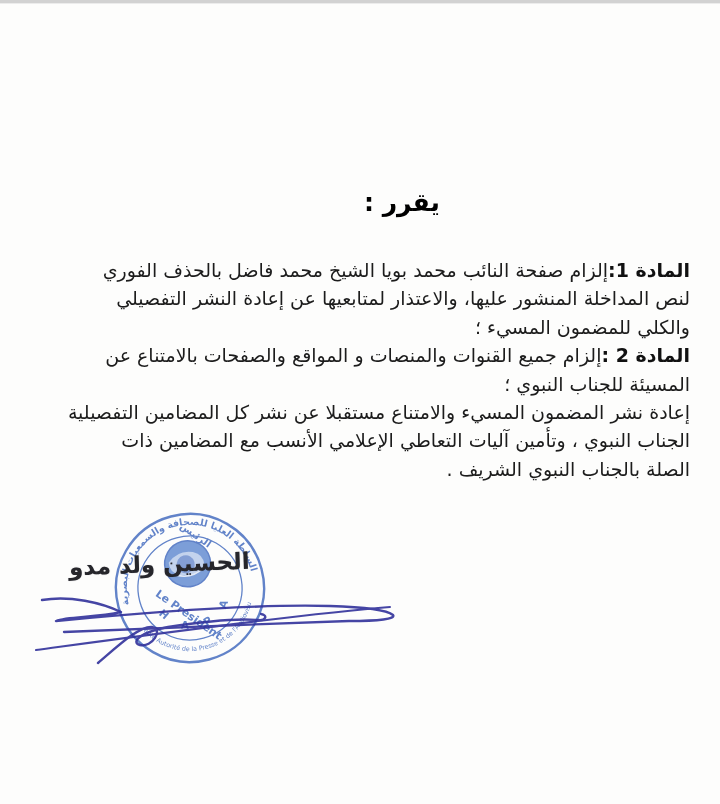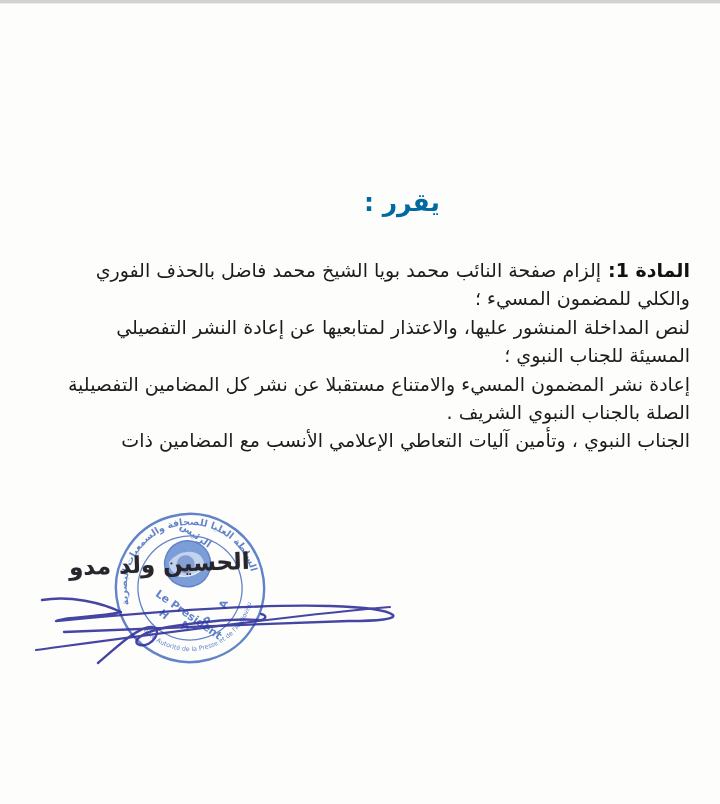--- a/index.html
+++ b/index.html
@@ -13,35 +13,34 @@
   }
   .photo-edge{
     position:absolute;top:0;left:0;width:720px;height:3px;
     background:#d2d2d2;border-bottom:1px solid #ececec;
   }
   .decree-heading{
     position:absolute;top:188px;right:280px;
     direction:rtl;
     font-size:25px;font-weight:bold;
     letter-spacing:1px;
-    color:#0369a1;
+    color:#000000;
   }
   .body-text{
     position:absolute;top:256px;right:30px;left:38px;
     direction:rtl;text-align:right;
   }
   .line{
     font-size:19px;
     line-height:28.4px;
     white-space:nowrap;
     color:#1c1c1c;
   }
   .article-label{
     font-weight:bold;
-    margin-left:7px;
     color:#111;
   }
   .sig-area{
     position:absolute;top:500px;left:0;width:720px;height:200px;
   }
   .sig-svg{position:absolute;top:0;left:0;}
   .signer-name{
     position:absolute;top:51px;right:470px;
     direction:rtl;
     font-size:23px;font-weight:bold;
@@ -53,26 +52,27 @@
 </style>
 </head>
 <body>
 
 <div class="photo-edge"></div>
 
 <div class="decree-heading">يقرر  :</div>
 
 <div class="body-text">
   <div class="line"><span class="article-label">المادة 1:</span><span>إلزام صفحة النائب محمد بويا الشيخ محمد فاضل بالحذف  الفوري</span></div>
+  <div class="line">لنص المداخلة  المنشور عليها، والاعتذار لمتابعيها عن إعادة النشر التفصيلي</div>
   <div class="line">والكلي للمضمون المسيء ؛</div>
-  <div class="line">لنص المداخلة  المنشور عليها، والاعتذار لمتابعيها عن إعادة النشر التفصيلي</div>
+  <div class="line"><span class="article-label">المادة 2 :</span><span>إلزام جميع القنوات والمنصات و المواقع والصفحات بالامتناع عن</span></div>
   <div class="line">المسيئة  للجناب النبوي ؛</div>
   <div class="line">إعادة نشر المضمون المسيء والامتناع مستقبلا عن نشر كل المضامين  التفصيلية</div>
+  <div class="line">الجناب النبوي ، وتأمين آليات التعاطي الإعلامي الأنسب مع المضامين ذات</div>
   <div class="line">الصلة بالجناب النبوي الشريف .</div>
-  <div class="line">الجناب النبوي ، وتأمين آليات التعاطي الإعلامي الأنسب مع المضامين ذات</div>
 </div>
 
 <div class="sig-area">
   <svg class="sig-svg" width="720" height="230" viewBox="0 0 720 230">
 
     <g transform="translate(190,88) rotate(-15)" opacity="0.88">
       <circle r="74" fill="none" stroke-width="2.4" stroke="#4d73c2"></circle>
       <circle r="52" fill="none" stroke-width="1.3" stroke="#4d73c2"></circle>
 
       <defs>

